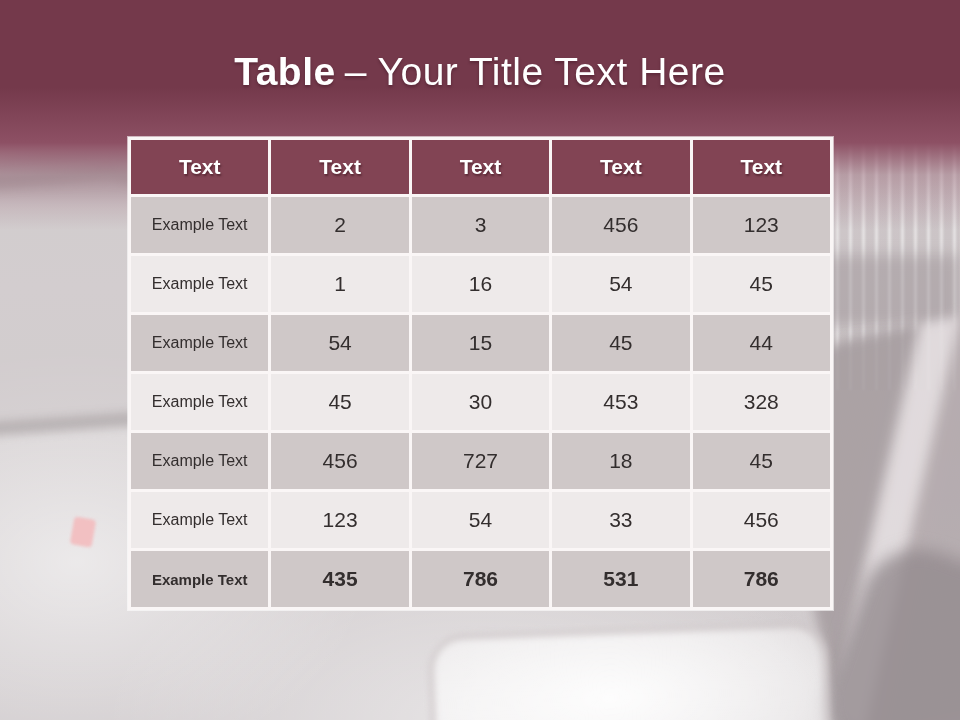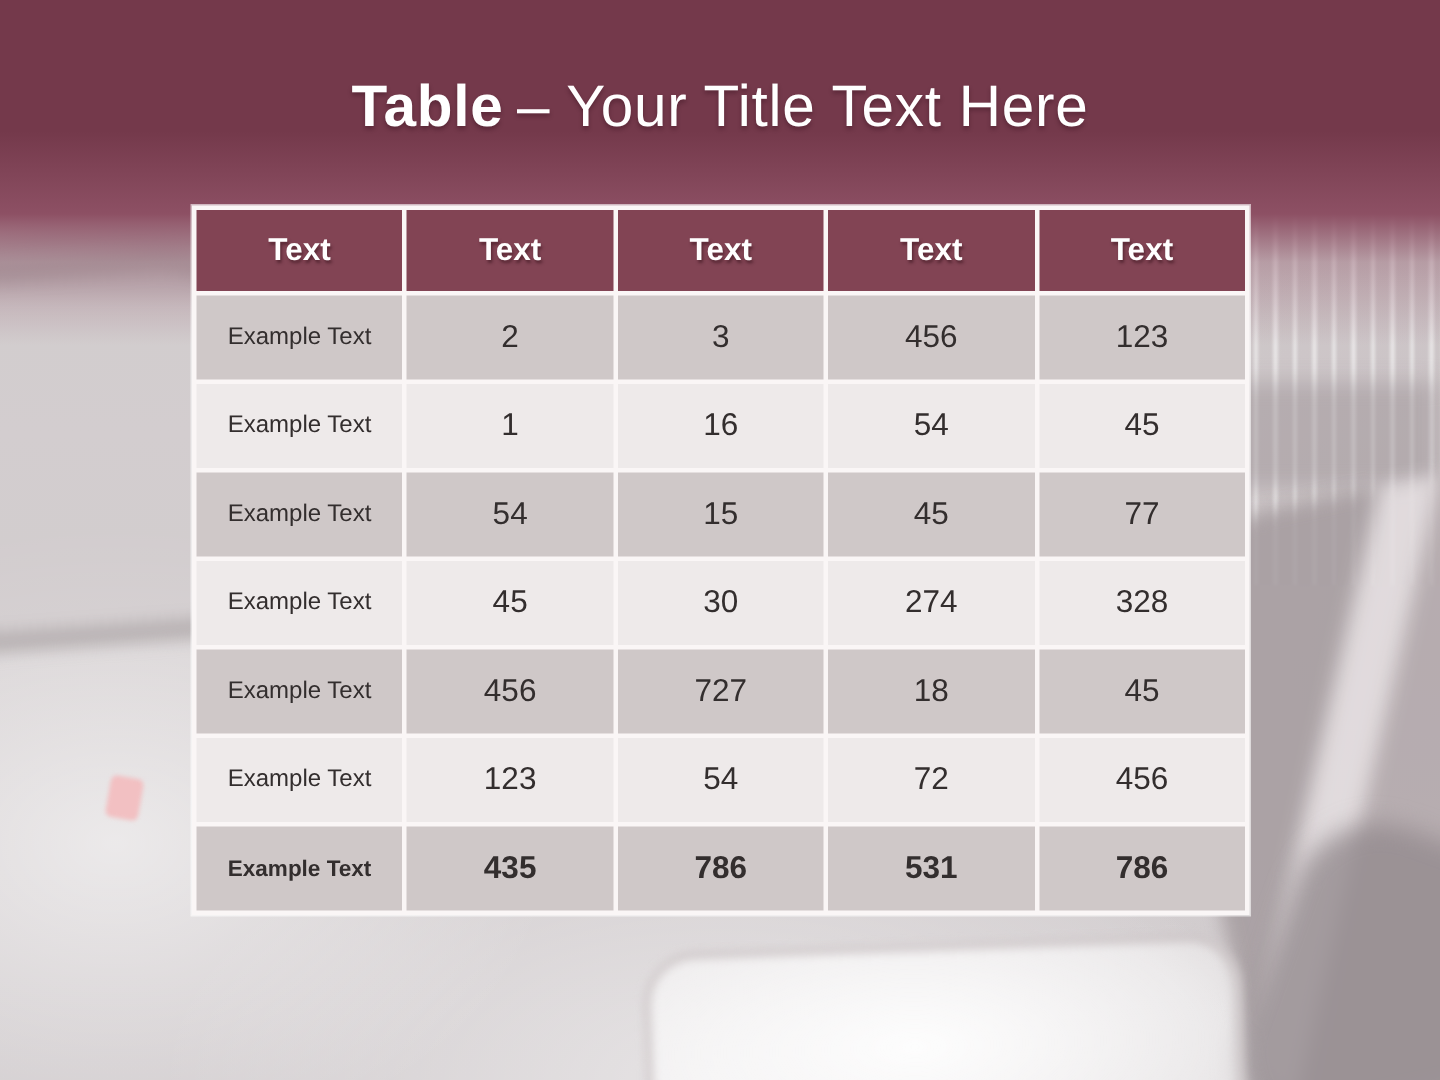--- a/index.html
+++ b/index.html
@@ -163,41 +163,41 @@
         <td>1</td>
         <td>16</td>
         <td>54</td>
         <td>45</td>
       </tr>
       <tr class="band-dark">
         <td class="label">Example Text</td>
         <td>54</td>
         <td>15</td>
         <td>45</td>
-        <td>77</td>
+        <td>44</td>
       </tr>
       <tr class="band-light">
         <td class="label">Example Text</td>
         <td>45</td>
         <td>30</td>
-        <td>274</td>
+        <td>453</td>
         <td>328</td>
       </tr>
       <tr class="band-dark">
         <td class="label">Example Text</td>
         <td>456</td>
         <td>727</td>
         <td>18</td>
         <td>45</td>
       </tr>
       <tr class="band-light">
         <td class="label">Example Text</td>
         <td>123</td>
         <td>54</td>
-        <td>72</td>
+        <td>33</td>
         <td>456</td>
       </tr>
       <tr class="band-dark row-bold">
         <td class="label">Example Text</td>
         <td>435</td>
         <td>786</td>
         <td>531</td>
         <td>786</td>
       </tr>
     </tbody>

